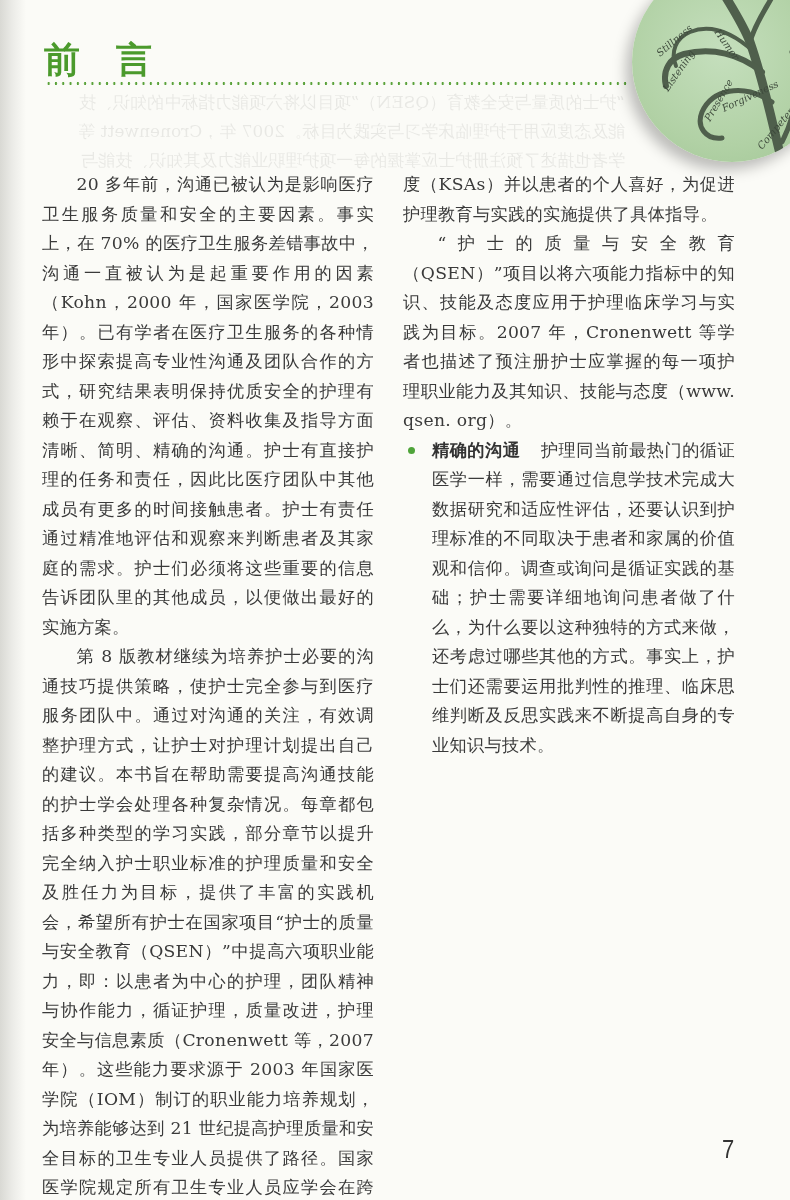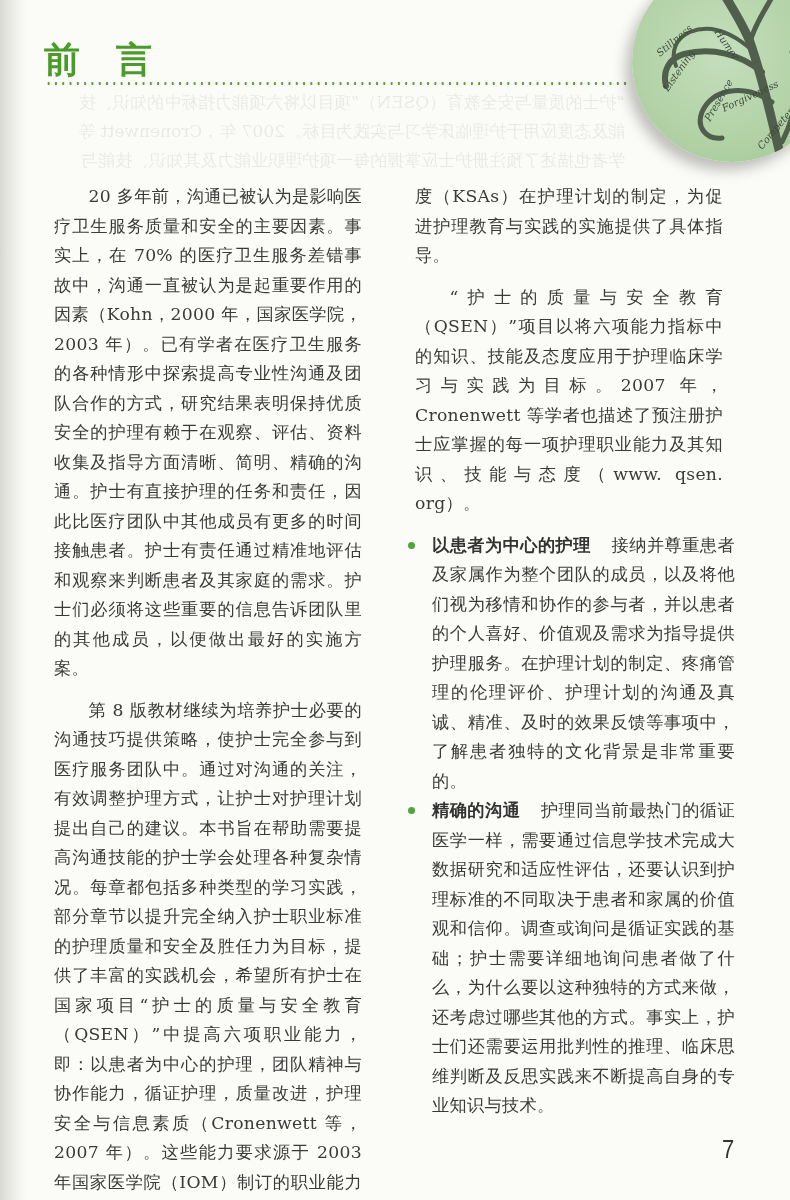--- a/index.html
+++ b/index.html
@@ -37,21 +37,21 @@
     overflow: hidden;
   }
   .medallion svg { position: absolute; left: 0; top: 0; }
   .col {
     position: absolute; top: 170px; width: 332px;
     font-size: 17.2px; line-height: 29.5px; letter-spacing: 0.3px;
     text-align: justify;
   }
   .col.left { left: 42px; }
   .col.right { left: 403px; }
-  .col p { margin: 12px; }
+  .col p { margin: 0; }
   .indent { text-indent: 2em; }
   .bullet-item { position: relative; padding-left: 29px; }
   .bullet-dot {
     position: absolute; left: 5px; top: 11px; width: 7px; height: 7px;
     border-radius: 50%; background: #4fa43a;
   }
   .bullet-head {
     font-family: "DejaVu Sans", "Liberation Sans", sans-serif;
     font-weight: bold; color: #333; margin-right: 1.2em;
   }
@@ -100,27 +100,23 @@
     </g>
   </svg>
 </div>
 
 <div class="col left">
   <p class="indent">20 多年前，沟通已被认为是影响医疗卫生服务质量和安全的主要因素。事实上，在 70% 的医疗卫生服务差错事故中，沟通一直被认为是起重要作用的因素（Kohn，2000 年，国家医学院，2003 年）。已有学者在医疗卫生服务的各种情形中探索提高专业性沟通及团队合作的方式，研究结果表明保持优质安全的护理有赖于在观察、评估、资料收集及指导方面清晰、简明、精确的沟通。护士有直接护理的任务和责任，因此比医疗团队中其他成员有更多的时间接触患者。护士有责任通过精准地评估和观察来判断患者及其家庭的需求。护士们必须将这些重要的信息告诉团队里的其他成员，以便做出最好的实施方案。</p>
   <p class="indent">第 8 版教材继续为培养护士必要的沟通技巧提供策略，使护士完全参与到医疗服务团队中。通过对沟通的关注，有效调整护理方式，让护士对护理计划提出自己的建议。本书旨在帮助需要提高沟通技能的护士学会处理各种复杂情况。每章都包括多种类型的学习实践，部分章节以提升完全纳入护士职业标准的护理质量和安全及胜任力为目标，提供了丰富的实践机会，希望所有护士在国家项目“护士的质量与安全教育（QSEN）”中提高六项职业能力，即：以患者为中心的护理，团队精神与协作能力，循证护理，质量改进，护理安全与信息素质（Cronenwett 等，2007 年）。这些能力要求源于 2003 年国家医学院（IOM）制订的职业能力培养规划，为培养能够达到 21 世纪提高护理质量和安全目标的卫生专业人员提供了路径。国家医学院规定所有卫生专业人员应学会在跨专业团队合作中传递基于最新循证医学指南和质量控制标准的以患者为中心的护理。每一项能力指标在“护士的质量与安全教育（QSEN）”项目（www. qsen. org）中都从知识、技能及态</p>
 </div>
 
 <div class="col right">
-  <p>度（KSAs）在护理计划的制定，为促进护理教育与实践的实施提供了具体指导。</p>
+  <p>度（KSAs）并以患者的个人喜好，为促进护理教育与实践的实施提供了具体指导。</p>
   <p class="indent">“护士的质量与安全教育（QSEN）”项目以将六项能力指标中的知识、技能及态度应用于护理临床学习与实践为目标。2007 年，Cronenwett 等学者也描述了预注册护士应掌握的每一项护理职业能力及其知识、技能与态度（www. qsen. org）。</p>
 
-  <div class="bullet-item">
-    <span class="bullet-dot"></span>
-    <span class="bullet-head">以患者为中心的护理</span><span>接纳并尊重患者及家属作为整个团队的成员，以及将他们视为移情和协作的参与者，并以患者的个人喜好、价值观及需求为指导提供护理服务。在护理计划的制定、疼痛管理的伦理评价、护理计划的沟通及真诚、精准、及时的效果反馈等事项中，了解患者独特的文化背景是非常重要的。</span>
-  </div>
   <div class="bullet-item">
     <span class="bullet-dot"></span>
     <span class="bullet-head">精确的沟通</span><span>护理同当前最热门的循证医学一样，需要通过信息学技术完成大数据研究和适应性评估，还要认识到护理标准的不同取决于患者和家属的价值观和信仰。调查或询问是循证实践的基础；护士需要详细地询问患者做了什么，为什么要以这种独特的方式来做，还考虑过哪些其他的方式。事实上，护士们还需要运用批判性的推理、临床思维判断及反思实践来不断提高自身的专业知识与技术。</span>
   </div>
 
 </div>
 
 <div class="page-number">7</div>
 
 </body></html>

